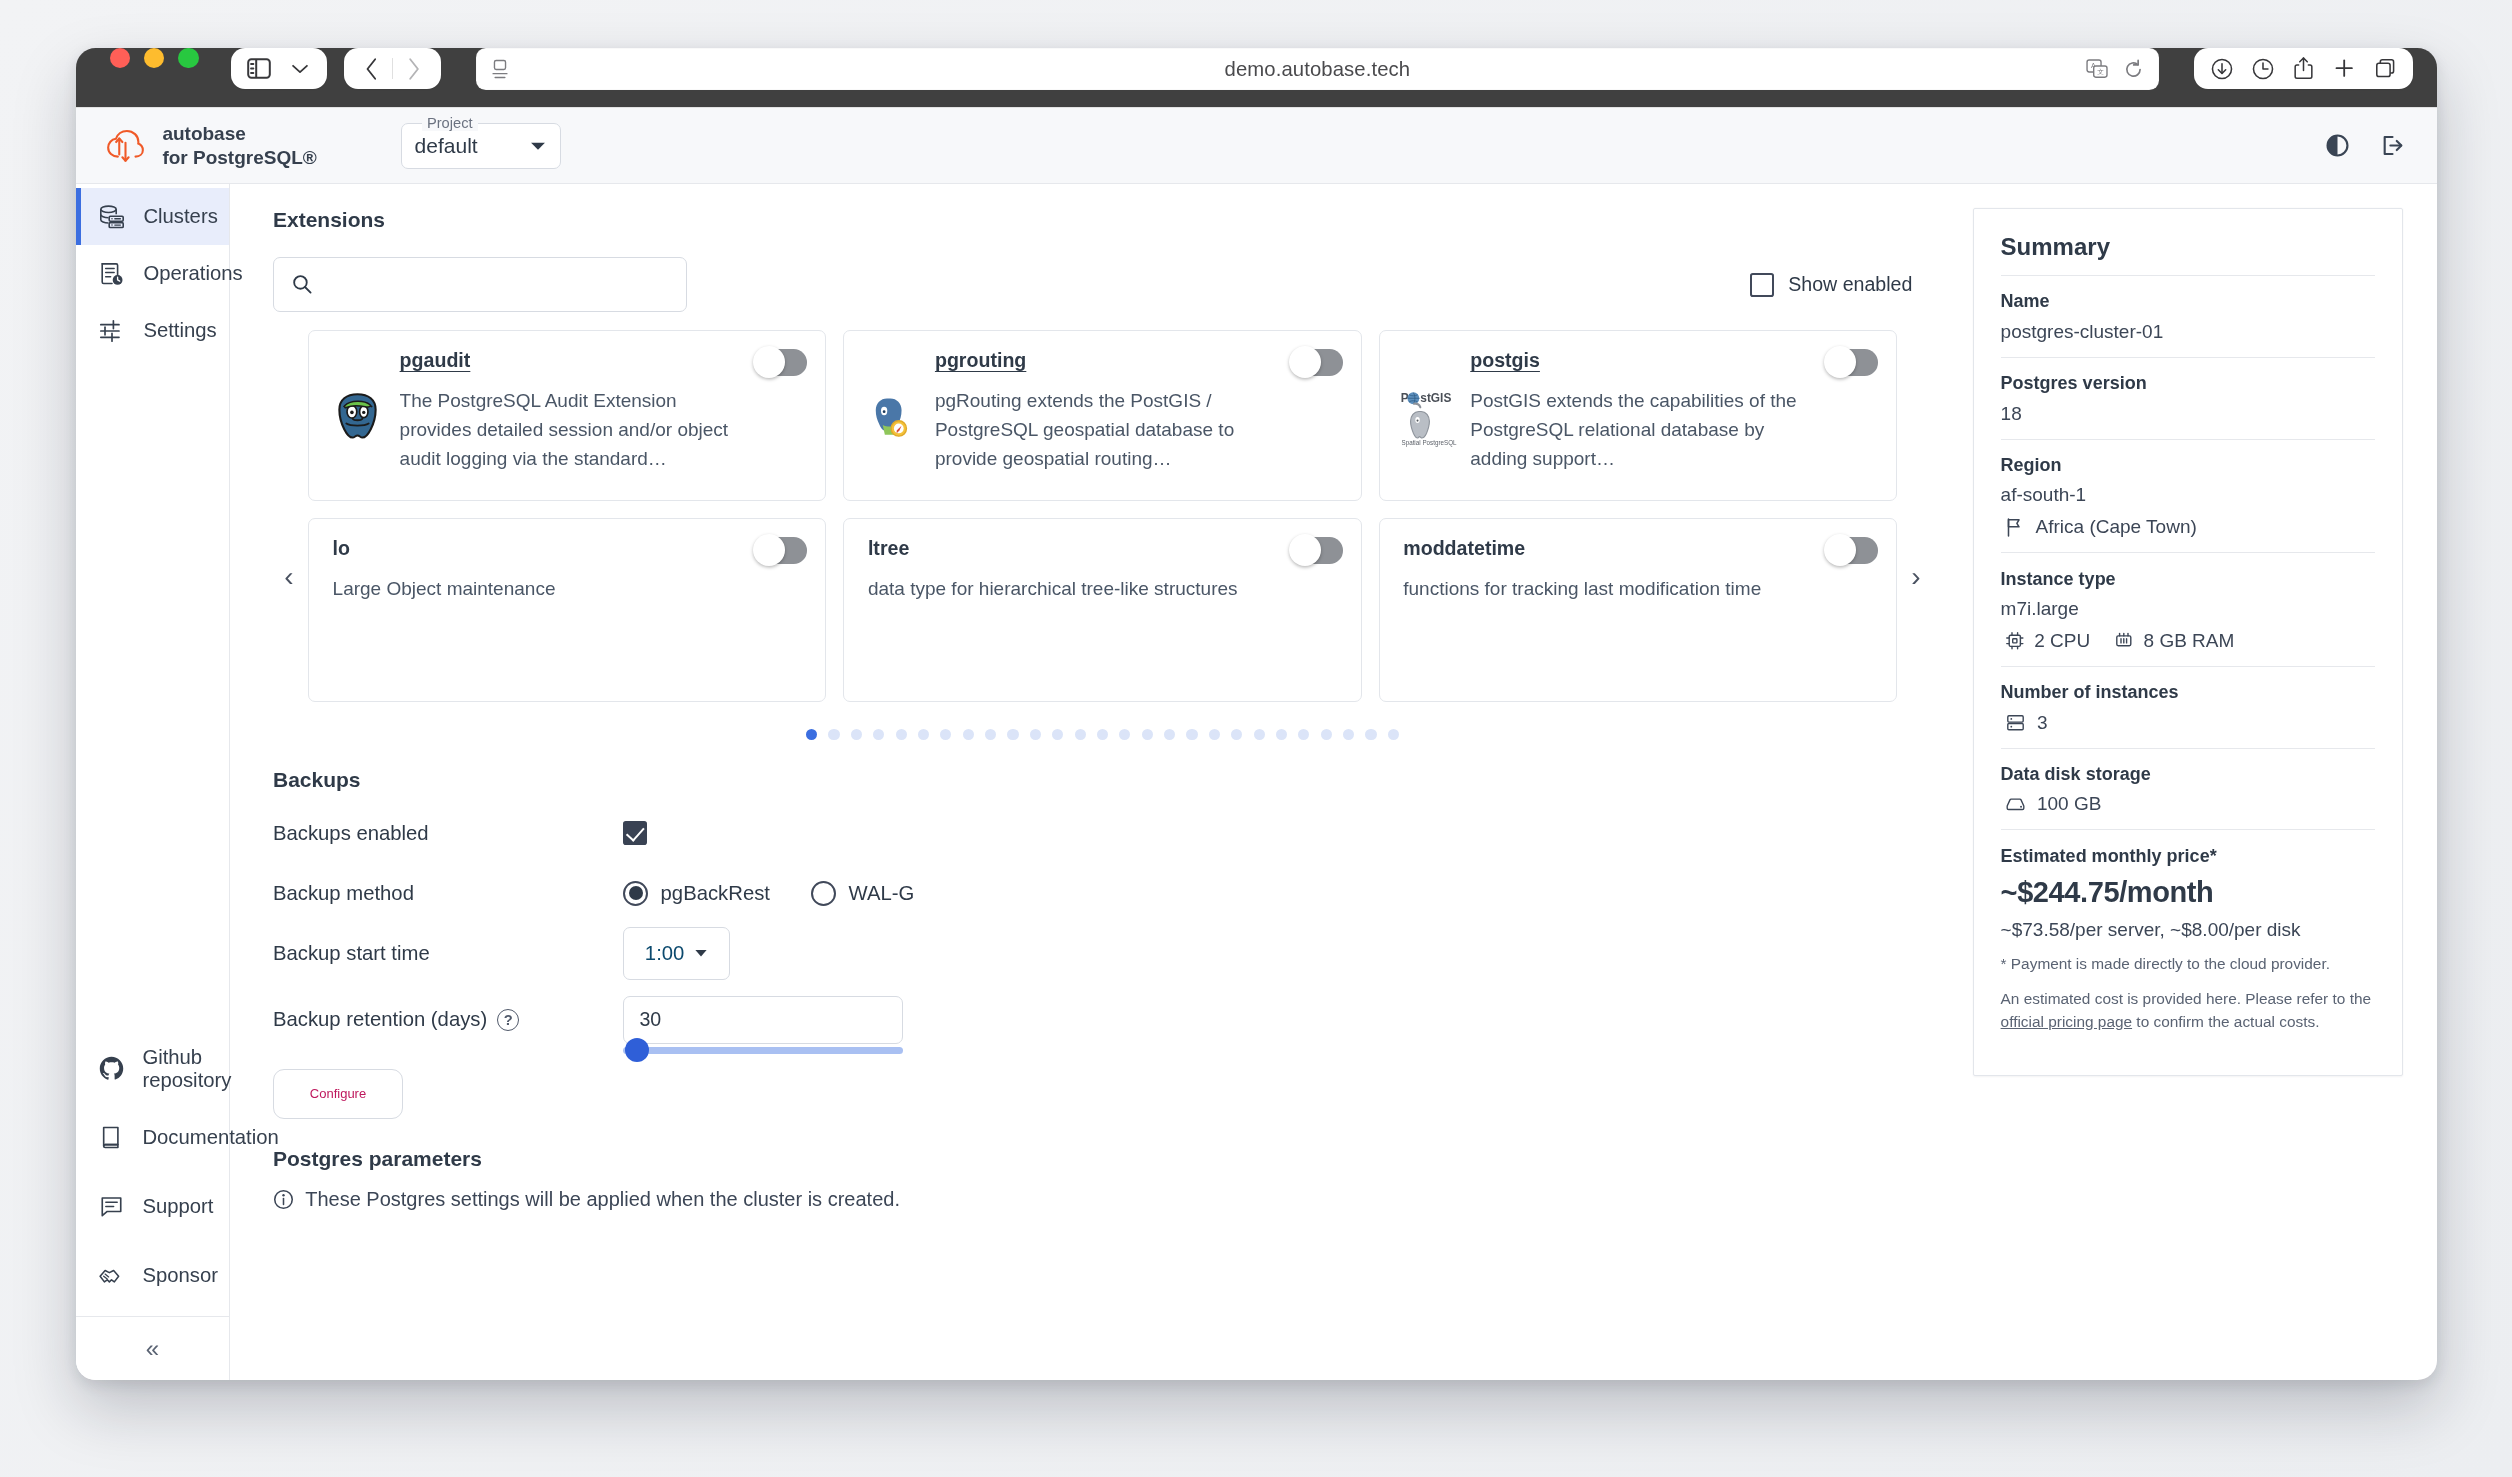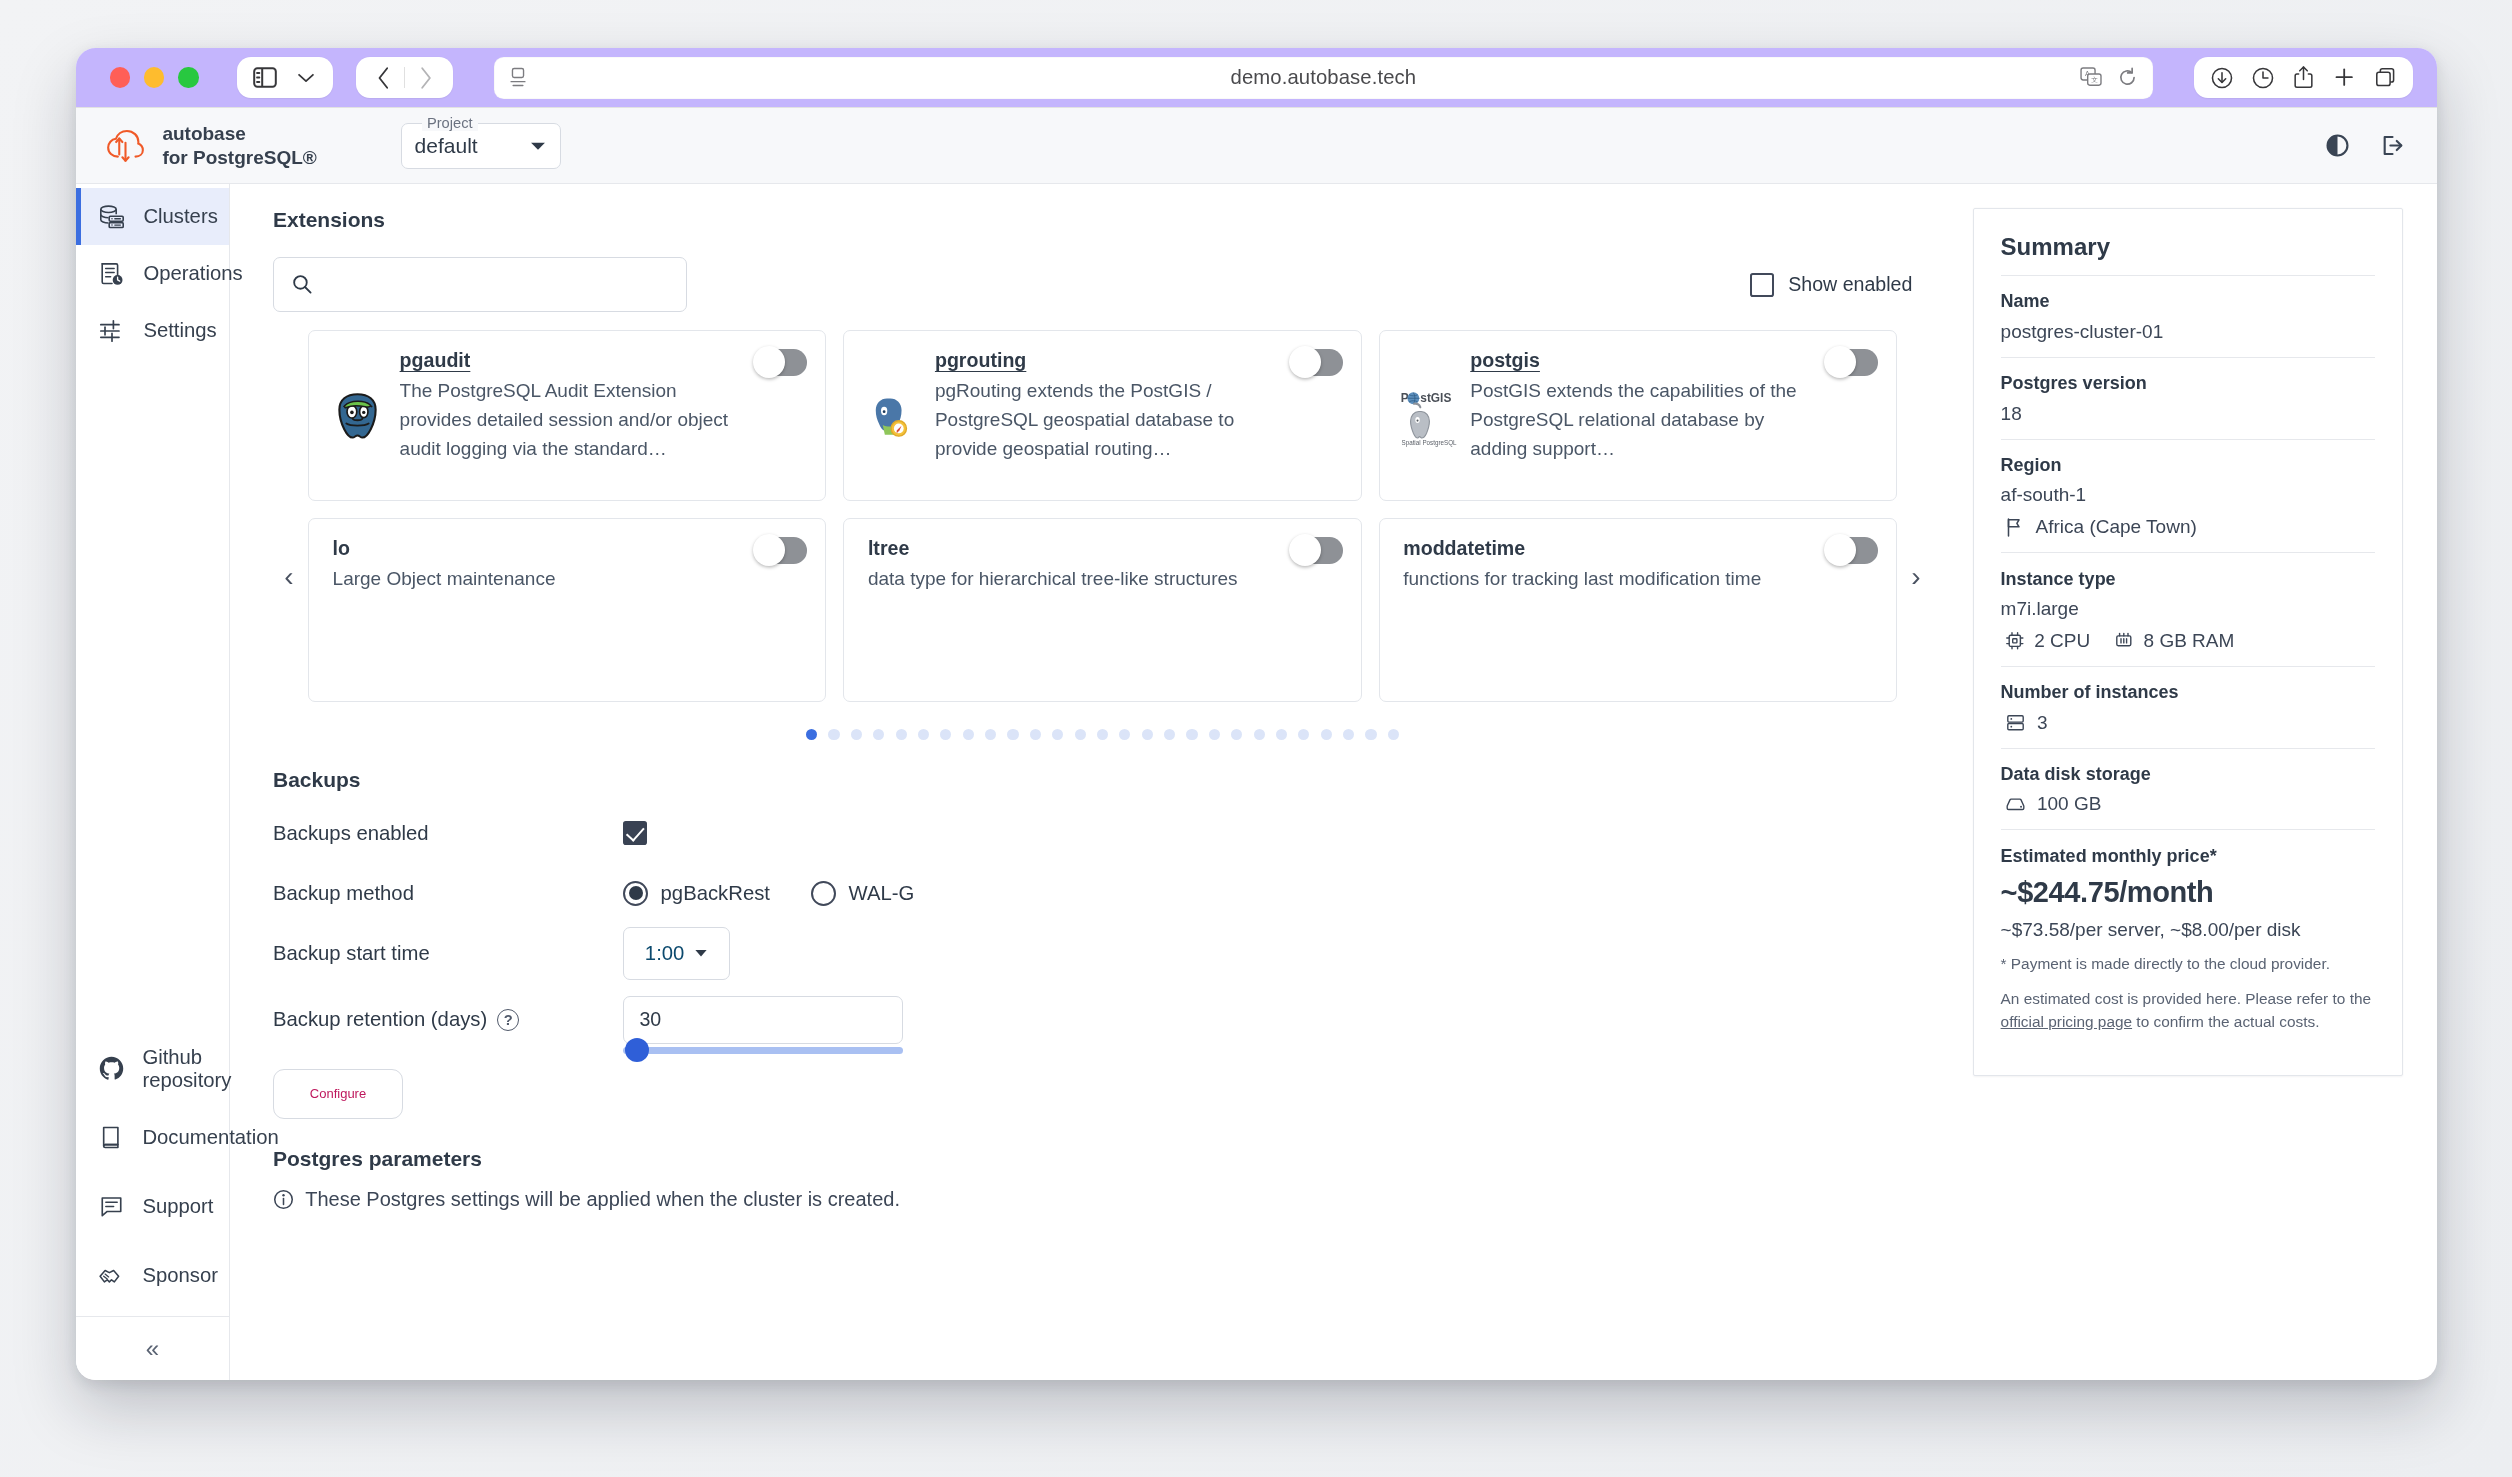--- a/index.html
+++ b/index.html
@@ -20,25 +20,25 @@
     left: 76px; top: 48px;
     width: 2361px; height: 1332px;
     background: #ffffff;
     border-radius: 19.6px;
     box-shadow: 0 28px 63px rgba(20,25,40,.22), 0 4.2px 14px rgba(20,25,40,.10);
     overflow: hidden;
     display: flex; flex-direction: column;
   }
   .chrome {
     height: 60px; flex: 0 0 60px;
-    background: #c4b5fd;
+    background: #404040;
     border-bottom: 0.7px solid #e2e2e2;
-    display: flex; align-items: center;
+    display: flex; align-items: flex-start;
     padding: 0 24px;
-    gap: 23px;
+    gap: 17px;
   }
   .lights { display: flex; gap: 14px; align-items: center; margin-right: 15.4px; margin-left:9.8px;}
   .light { width: 20.3px; height: 20.3px; border-radius: 50%; }
   .l-red { background: #ff5f57; }
   .l-yellow { background: #febc2e; }
   .l-green { background: #28c840; }
 
   .chrome-pill {
     background: #ffffff;
     border-radius: 14px;
@@ -194,21 +194,21 @@
     position: relative;
   }
   .ext-card.row2 { height: 184px; }
   .ext-logo { width: 60px; flex: 0 0 60px; display:flex; align-items:center; justify-content:center; }
   .ext-body { flex: 1; min-width: 0; padding-right: 59px; }
   .ext-name {
     font-size: 19.6px; font-weight: 700; color: #2f3a48;
   }
   .ext-name.link { text-decoration: underline; text-underline-offset: 3.5px; }
   .ext-desc {
-    margin-top: 5px;
+    margin-top: 15px;
     font-size: 19px; line-height: 1.52; color: #44506180;
     color: #4a5666;
     overflow: hidden;
   }
   .toggle {
     position: absolute; right: 18px; top: 18px;
     width: 52px; height: 27px; border-radius: 13.3px;
     background: #8e9196;
   }
   .toggle .knob {

